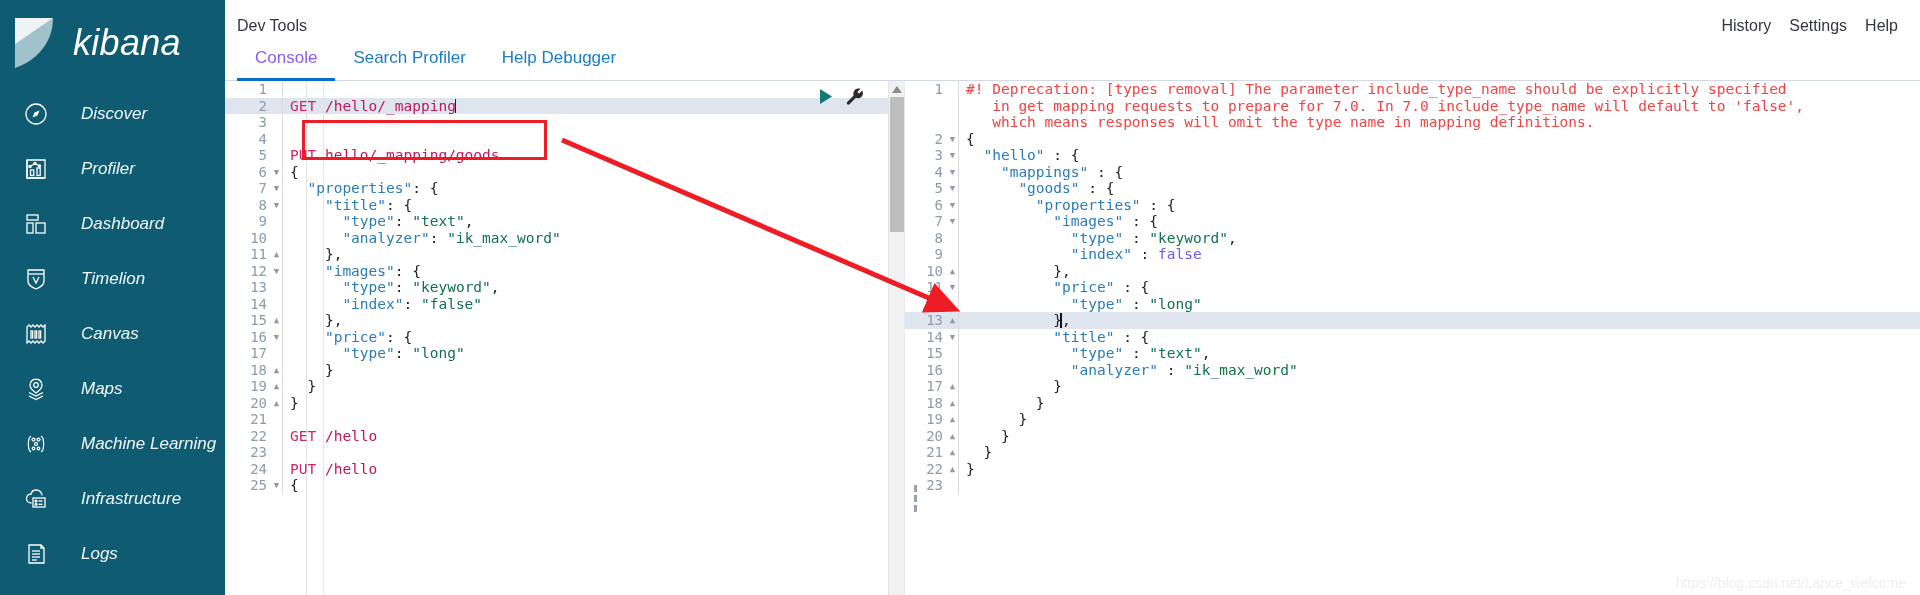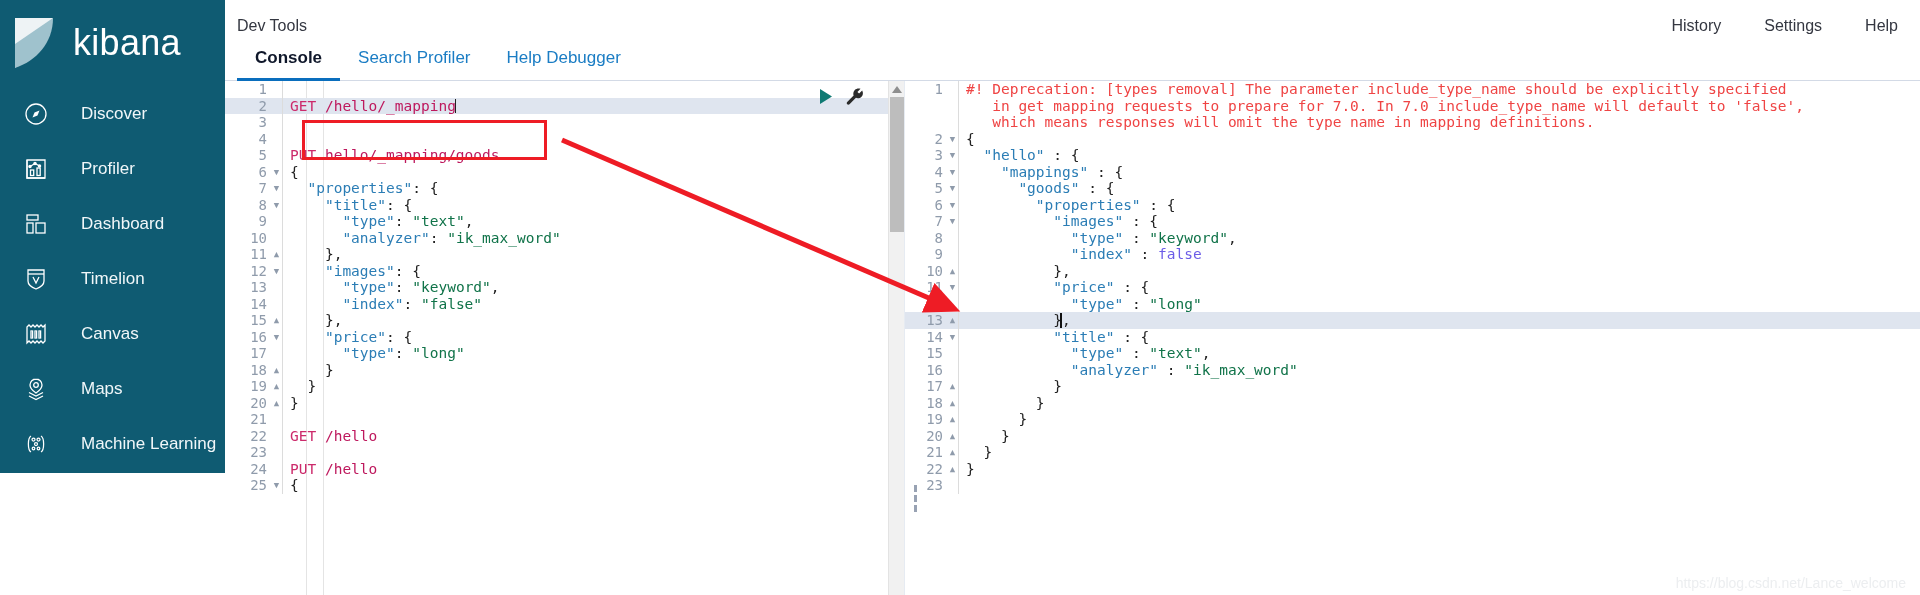--- a/index.html
+++ b/index.html
@@ -7,25 +7,26 @@
     margin: 0; padding: 0;
     width: 1920px; height: 595px;
     overflow: hidden;
     background: #fff;
     font-family: "Liberation Sans", sans-serif;
   }
   #app { position: relative; width: 1920px; height: 595px; display: flex; }
 
   
   .sidebar {
-    width: 225px; height: 473px;
+    width: 225px; height: 595px;
     background: #0f5b72;
     flex: 0 0 225px;
     position: relative;
     overflow: hidden;
+    font-style: italic;
   }
   .brand {
     display: flex; align-items: center;
     height: 86px; padding-left: 14px;
   }
   .brand-mark {
     width: 46px; height: 52px;
     position: relative; flex: 0 0 46px;
   }
   .brand-mark svg { display: block; }
@@ -74,21 +75,21 @@
     flex: 0 0 35px;
     text-align: center;
   }
   .app-title {
     font-size: 16px;
     color: #343741;
   }
   .topbar-right {
     margin-left: auto;
     display: flex; align-items: center;
-    gap: 43px;
+    gap: 18px;
     padding-right: 22px;
   }
   .topbar-link {
     font-size: 16px;
     color: #343741;
     cursor: pointer;
   }
   .tabsbar {
     height: 46px;
     display: flex; align-items: flex-end;
@@ -97,22 +98,22 @@
     flex: 0 0 46px;
   }
   .tab {
     font-size: 17px;
     color: #1b7dc4;
     padding: 0 18px 12px 18px;
     cursor: pointer;
     position: relative;
   }
   .tab.active {
-    color: #0f172a;
-    font-weight: 700;
+    color: #8b5cf6;
+    font-weight: 400;
   }
   .tab.active::after {
     content: "";
     position: absolute;
     left: 0; right: 0; bottom: -1px;
     height: 3px;
     background: #0a6ebd;
   }
 
   

